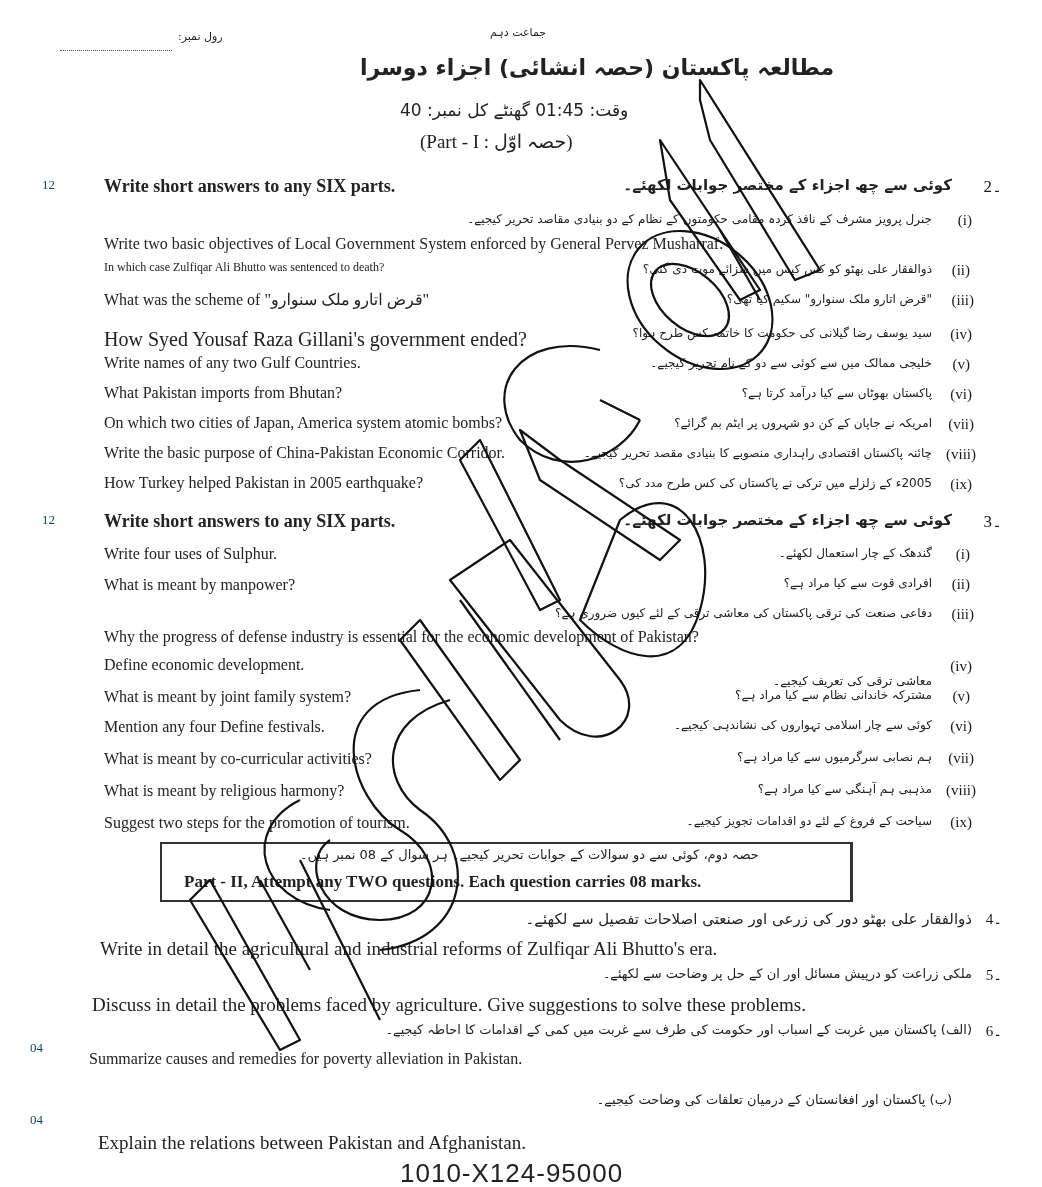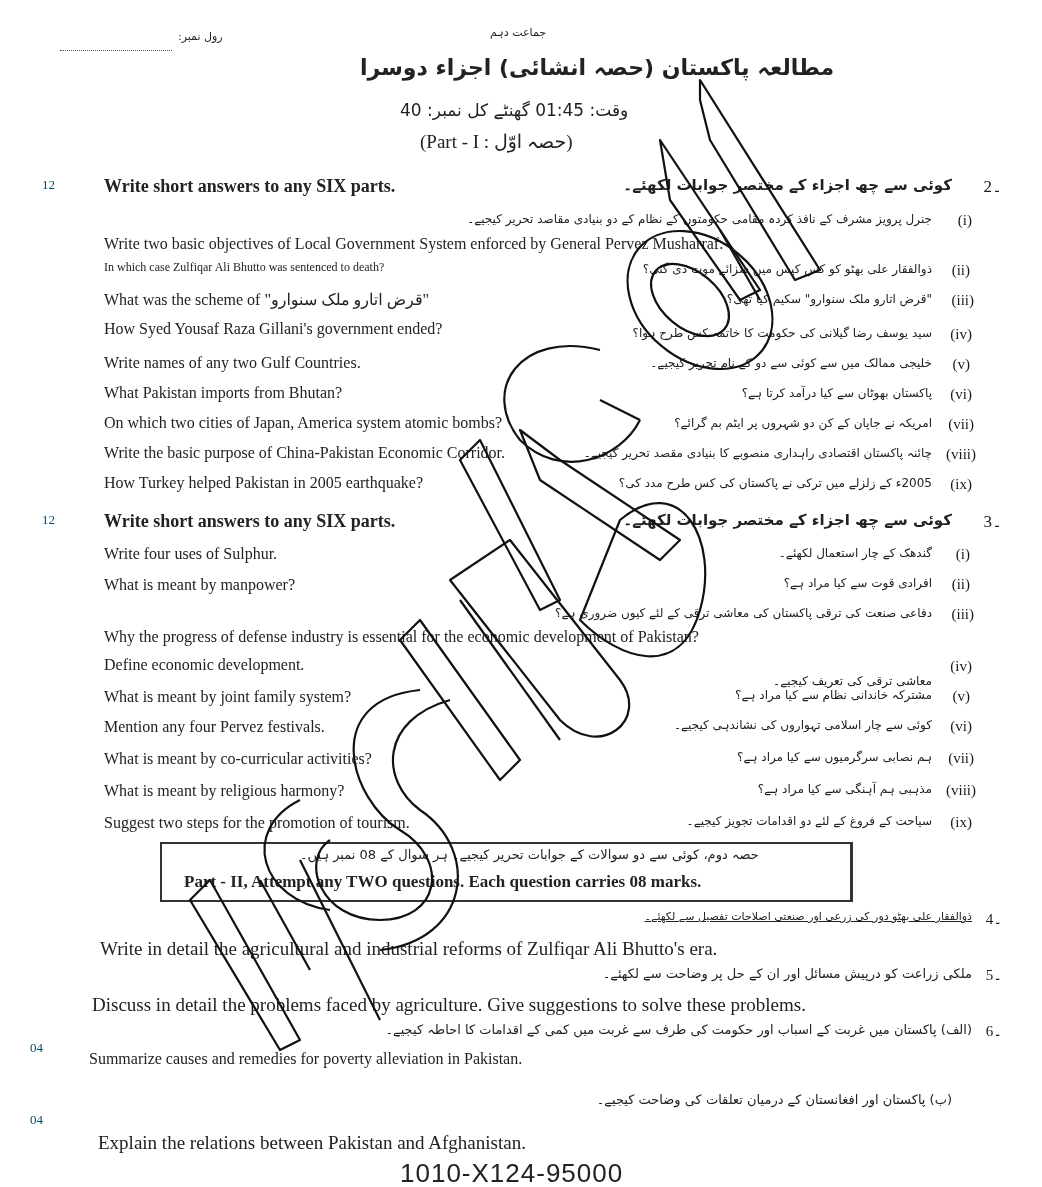--- a/index.html
+++ b/index.html
@@ -39,21 +39,21 @@
 <div class="abs en" style="left:104px;top:235px;font-size:16px;">Write two basic objectives of Local Government System enforced by General Pervez Musharraf.</div>
 
 <div class="abs en" style="left:104px;top:260px;font-size:12px;font-family:Liberation Serif, serif;">In which case Zulfiqar Ali Bhutto was sentenced to death?</div>
 <div class="abs urdu" style="right:110px;top:262px;font-size:12px;">ذوالفقار علی بھٹو کو کس کیس میں سزائے موت دی گئی؟</div>
 <div class="abs roman" style="right:72px;top:262px;">(ii)</div>
 
 <div class="abs en" style="left:104px;top:290px;font-size:16px;">What was the scheme of "قرض اتارو ملک سنوارو"</div>
 <div class="abs urdu" style="right:110px;top:292px;font-size:12px;">"قرض اتارو ملک سنوارو" سکیم کیا تھی؟</div>
 <div class="abs roman" style="right:68px;top:292px;">(iii)</div>
 
-<div class="abs en" style="left:104px;top:320px;font-size:16px;">How Syed Yousaf Raza Gillani's government ended?</div>
+<div class="abs en" style="left:104px;top:328px;font-size:20px;">How Syed Yousaf Raza Gillani's government ended?</div>
 <div class="abs urdu" style="right:110px;top:326px;font-size:12px;">سید یوسف رضا گیلانی کی حکومت کا خاتمہ کس طرح ہوا؟</div>
 <div class="abs roman" style="right:70px;top:326px;">(iv)</div>
 
 <div class="abs en" style="left:104px;top:354px;font-size:16px;">Write names of any two Gulf Countries.</div>
 <div class="abs urdu" style="right:110px;top:356px;font-size:12px;">خلیجی ممالک میں سے کوئی سے دو کے نام تحریر کیجیے۔</div>
 <div class="abs roman" style="right:72px;top:356px;">(v)</div>
 
 <div class="abs en" style="left:104px;top:384px;font-size:16px;">What Pakistan imports from Bhutan?</div>
 <div class="abs urdu" style="right:110px;top:386px;font-size:12px;">پاکستان بھوٹان سے کیا درآمد کرتا ہے؟</div>
 <div class="abs roman" style="right:70px;top:386px;">(vi)</div>
@@ -88,41 +88,41 @@
 <div class="abs en" style="left:104px;top:628px;font-size:16px;">Why the progress of defense industry is essential for the economic development of Pakistan?</div>
 
 <div class="abs en" style="left:104px;top:656px;font-size:16px;">Define economic development.</div>
 <div class="abs urdu" style="right:110px;top:658px;font-size:12px;margin-top:16px;">معاشی ترقی کی تعریف کیجیے۔</div>
 <div class="abs roman" style="right:70px;top:658px;">(iv)</div>
 
 <div class="abs en" style="left:104px;top:688px;font-size:16px;">What is meant by joint family system?</div>
 <div class="abs urdu" style="right:110px;top:688px;font-size:12px;">مشترکہ خاندانی نظام سے کیا مراد ہے؟</div>
 <div class="abs roman" style="right:72px;top:688px;">(v)</div>
 
-<div class="abs en" style="left:104px;top:718px;font-size:16px;">Mention any four Pervez festivals.</div>
+<div class="abs en" style="left:104px;top:718px;font-size:16px;">Mention any four Define festivals.</div>
 <div class="abs urdu" style="right:110px;top:718px;font-size:12px;">کوئی سے چار اسلامی تہواروں کی نشاندہی کیجیے۔</div>
 <div class="abs roman" style="right:70px;top:718px;">(vi)</div>
 
 <div class="abs en" style="left:104px;top:750px;font-size:16px;">What is meant by co-curricular activities?</div>
 <div class="abs urdu" style="right:110px;top:750px;font-size:12px;">ہم نصابی سرگرمیوں سے کیا مراد ہے؟</div>
 <div class="abs roman" style="right:68px;top:750px;">(vii)</div>
 
 <div class="abs en" style="left:104px;top:782px;font-size:16px;">What is meant by religious harmony?</div>
 <div class="abs urdu" style="right:110px;top:782px;font-size:12px;">مذہبی ہم آہنگی سے کیا مراد ہے؟</div>
 <div class="abs roman" style="right:66px;top:782px;">(viii)</div>
 
 <div class="abs en" style="left:104px;top:814px;font-size:16px;">Suggest two steps for the promotion of tourism.</div>
 <div class="abs urdu" style="right:110px;top:814px;font-size:12px;">سیاحت کے فروغ کے لئے دو اقدامات تجویز کیجیے۔</div>
 <div class="abs roman" style="right:70px;top:814px;">(ix)</div>
 
 <div class="box"></div>
 <div class="abs urdu" style="left:300px;top:847px;font-size:13px;">حصہ دوم، کوئی سے دو سوالات کے جوابات تحریر کیجیے۔ ہر سوال کے 08 نمبر ہیں۔</div>
 <div class="abs en bold" style="left:184px;top:872px;font-size:17px;">Part - II,  Attempt any TWO questions.  Each question carries 08 marks.</div>
 
-<div class="abs urdu" style="right:70px;top:910px;font-size:11px;text-decoration:underline;">ذوالفقار علی بھٹو دور کی زرعی اور صنعتی اصلاحات تفصیل سے لکھئے۔</div>
+<div class="abs urdu" style="right:70px;top:910px;font-size:15px;">ذوالفقار علی بھٹو دور کی زرعی اور صنعتی اصلاحات تفصیل سے لکھئے۔</div>
 <div class="abs" style="right:40px;top:910px;font-size:15px;">4۔</div>
 <div class="abs en" style="left:100px;top:938px;font-size:19px;">Write in detail the agricultural and industrial reforms of Zulfiqar Ali Bhutto's era.</div>
 
 <div class="abs urdu" style="right:70px;top:966px;font-size:13px;">ملکی زراعت کو درپیش مسائل اور ان کے حل پر وضاحت سے لکھئے۔</div>
 <div class="abs" style="right:40px;top:966px;font-size:15px;">5۔</div>
 <div class="abs en" style="left:92px;top:994px;font-size:19px;">Discuss in detail the problems faced by agriculture. Give suggestions to solve these problems.</div>
 
 <div class="abs marks" style="left:30px;top:1040px;">04</div>
 <div class="abs urdu" style="right:70px;top:1022px;font-size:13px;">(الف) پاکستان میں غربت کے اسباب اور حکومت کی طرف سے غربت میں کمی کے اقدامات کا احاطہ کیجیے۔</div>
 <div class="abs" style="right:40px;top:1022px;font-size:15px;">6۔</div>

